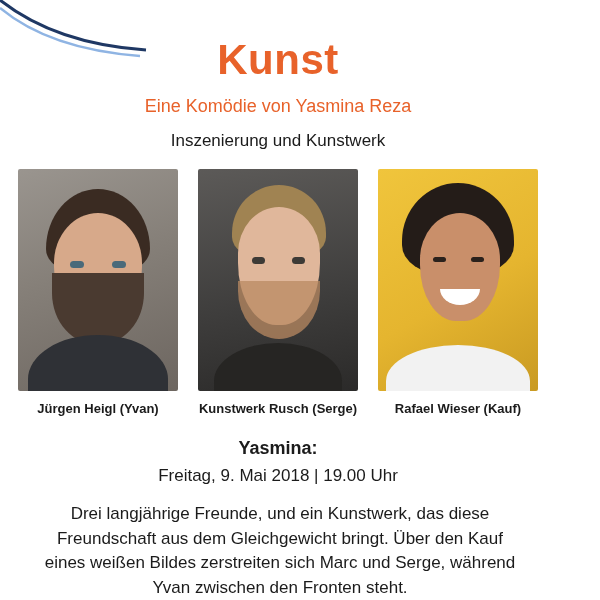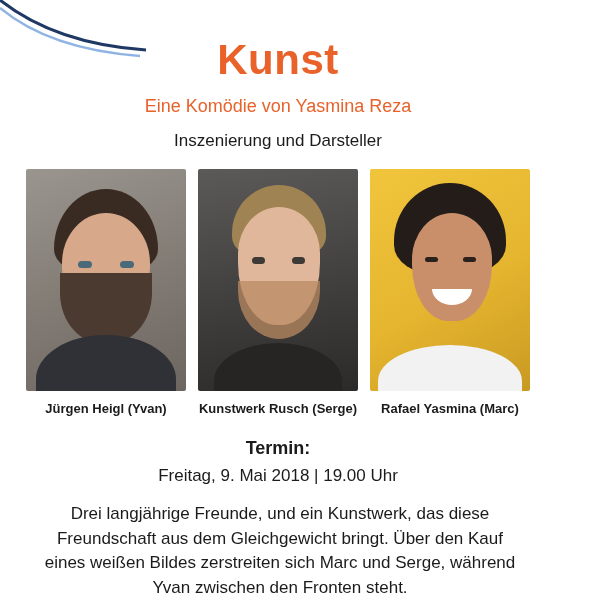--- a/index.html
+++ b/index.html
@@ -57,21 +57,21 @@
     margin: 14px 0 0 0;
     font-size: 17px;
     color: #1b1b1b;
   }
 
   .cast {
     margin-top: 18px;
     display: flex;
     justify-content: center;
     align-items: flex-start;
-    gap: 12px;
+    gap: 20px;
   }
 
   .cast-member {
     width: 160px;
   }
 
   .portrait {
     width: 160px;
     height: 222px;
     border-radius: 2px;
@@ -249,21 +249,21 @@
       <path d="M0,0 C40,34 92,50 150,54 L150,60 L0,60 Z" fill="#ffffff"></path>
       <path d="M0,0 C38,30 88,46 146,50" stroke="#1f3864" stroke-width="3" fill="none"></path>
       <path d="M0,8 C36,38 86,52 140,56" stroke="#8fb4e3" stroke-width="2.5" fill="none"></path>
     </svg>
   </div>
 
   <h1 class="title">Kunst</h1>
 
   <h2 class="subtitle">Eine Komödie von Yasmina Reza</h2>
 
-  <p class="section-label">Inszenierung und Darsteller</p>
+  <p class="section-label">Inszenierung und Kunstwerk</p>
 
   <div class="cast">
 
     <div class="cast-member">
       <div class="portrait p1">
         <div class="bg"></div>
         <div class="hair"></div>
         <div class="face"></div>
         <div class="beard"></div>
         <div class="eye-l"></div>
@@ -289,23 +289,23 @@
     <div class="cast-member">
       <div class="portrait p3">
         <div class="bg"></div>
         <div class="hair"></div>
         <div class="face"></div>
         <div class="eye-l"></div>
         <div class="eye-r"></div>
         <div class="smile"></div>
         <div class="body"></div>
       </div>
-      <div class="cast-name">Rafael Yasmina (Marc)</div>
+      <div class="cast-name">Rafael Wieser (Kauf)</div>
     </div>
 
   </div>
 
-  <div class="termin-label">Termin:</div>
+  <div class="termin-label">Yasmina:</div>
   <div class="termin-value">Freitag, 9. Mai 2018 | 19.00 Uhr</div>
 
   <p class="description">Drei langjährige Freunde, und ein Kunstwerk, das diese Freundschaft aus dem Gleichgewicht bringt. Über den Kauf eines weißen Bildes zerstreiten sich Marc und Serge, während Yvan zwischen den Fronten steht.</p>
 
 </div>
 
 </body></html>

